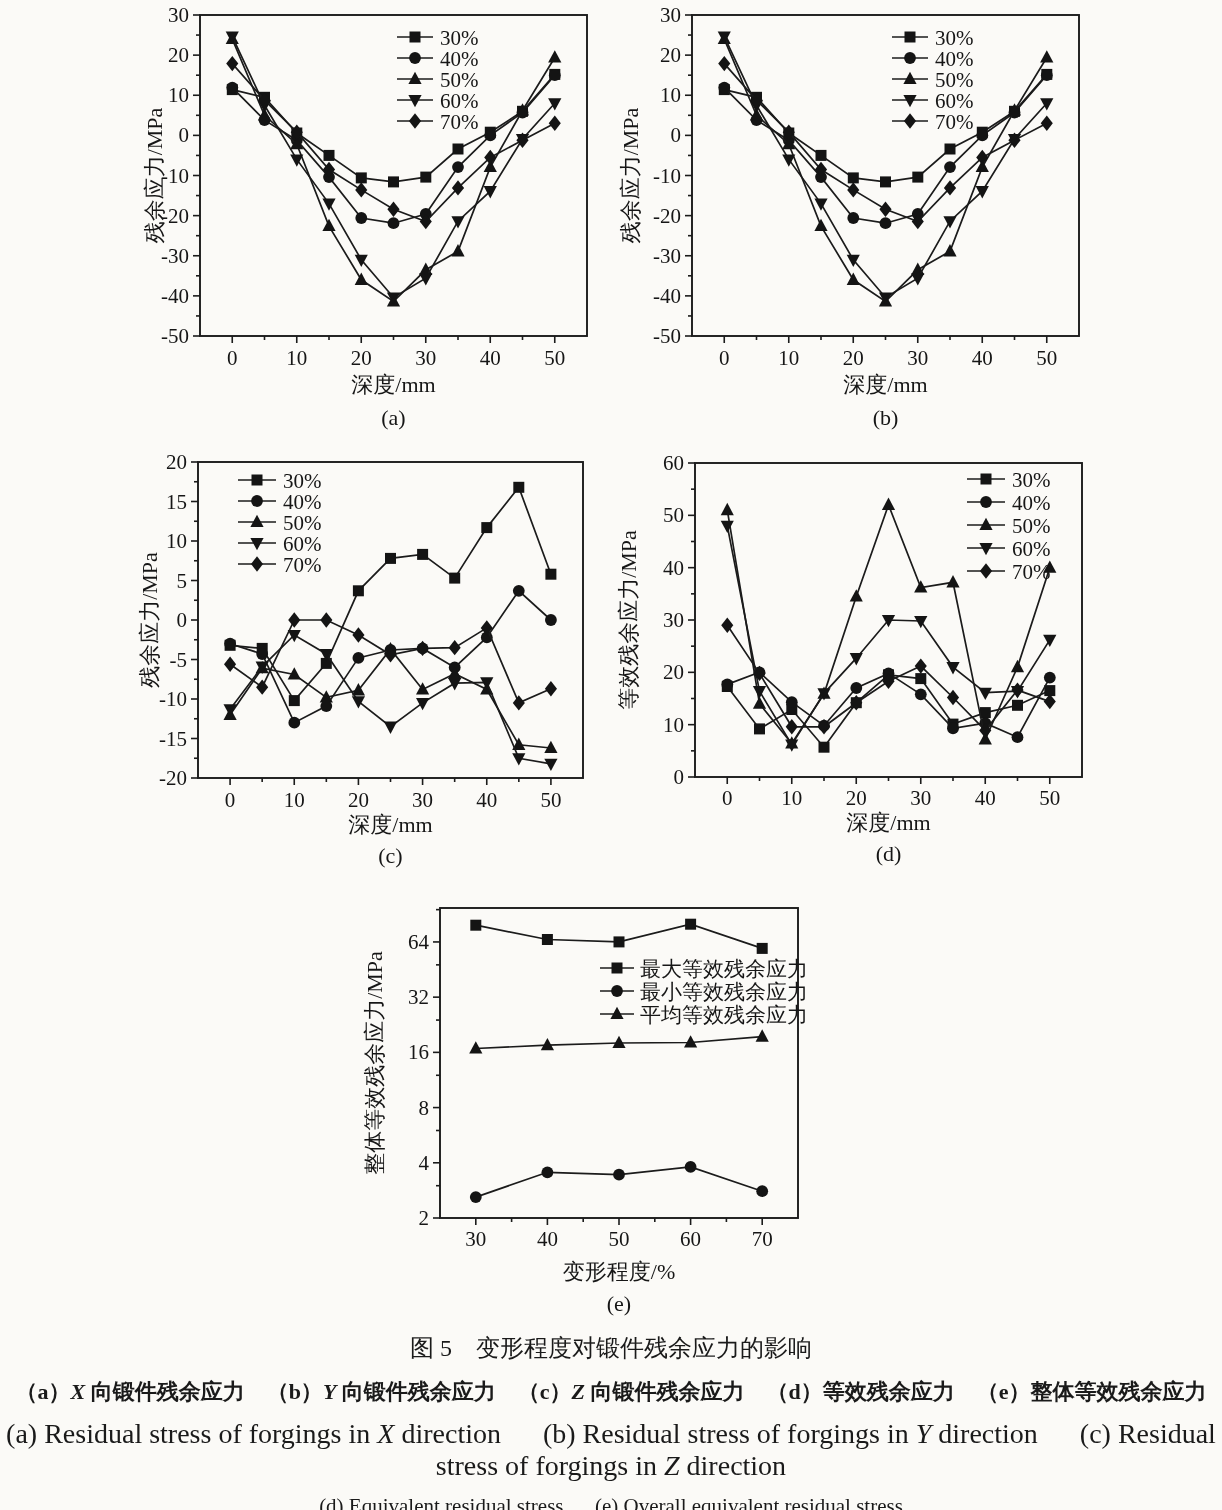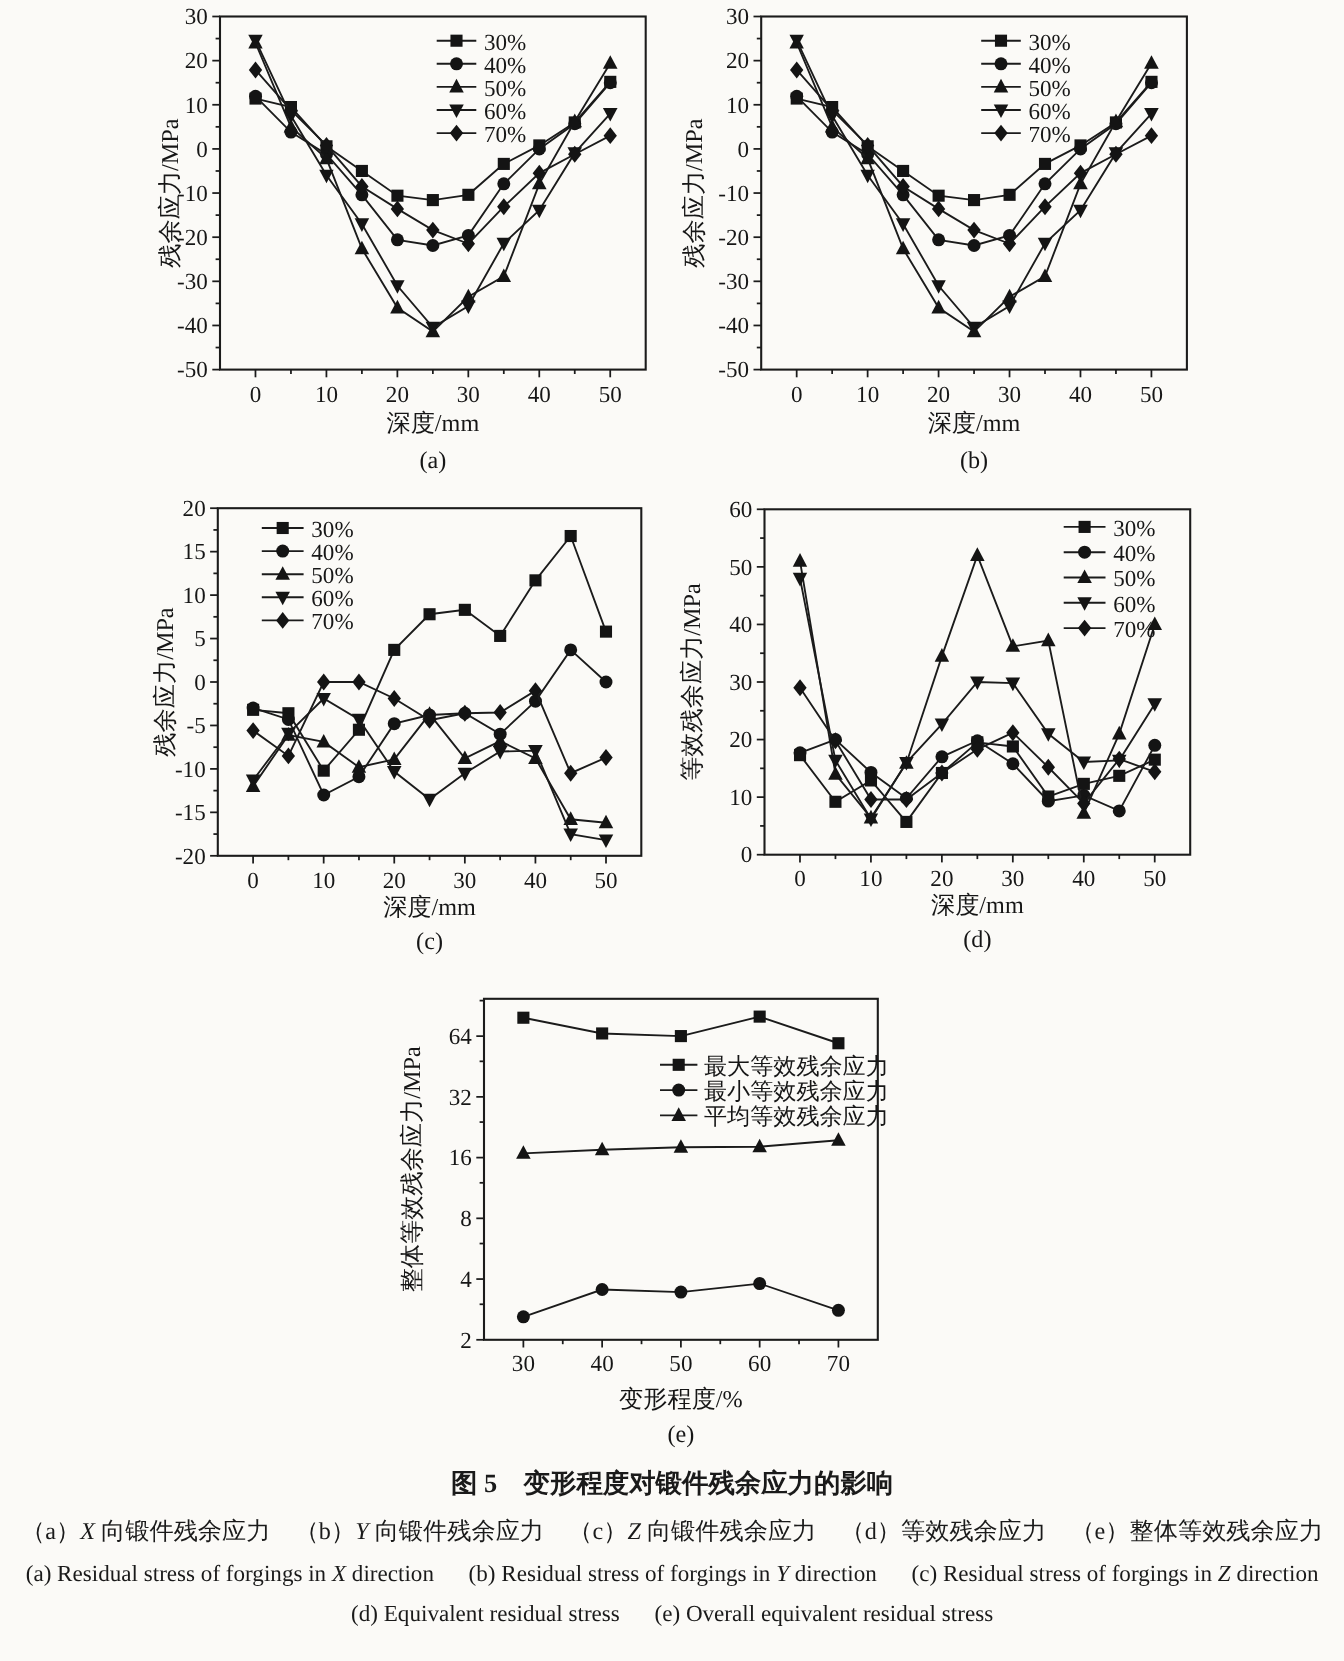--- a/index.html
+++ b/index.html
@@ -15,24 +15,24 @@
   .tick   { stroke:#1b1b1b; stroke-width:1.6; }
   .sline  { fill:none; stroke:#1b1b1b; stroke-width:1.7; }
   .mk     { fill:#141414; stroke:none; }
   .ticklab { font-family:"Liberation Serif","DejaVu Serif",serif; font-size:21px; fill:#161616; }
   .axislab { font-family:"Liberation Serif","DejaVu Serif",serif; font-size:22px; fill:#161616; }
   .leglab  { font-family:"Liberation Serif","DejaVu Serif",serif; font-size:21px; fill:#161616; }
   .sublab  { font-family:"Liberation Serif","DejaVu Serif",serif; font-size:22px; fill:#161616; }
   .caption { position:absolute; left:0; top:1332px; width:1222px; text-align:center; }
   .cap { margin:0; white-space:pre-wrap; }
   .cap .it { font-style:italic; }
-  .cap-cn-title { font-size:24px; margin-bottom:13px;font-weight:bold; }
-  .cap-cn-sub   { font-size:22px; margin-bottom:11px; }
+  .cap-cn-title { font-size:24px; margin-bottom:13px; }
+  .cap-cn-sub   { font-size:22px; margin-bottom:11px;font-weight:bold; }
   .cap-en-title { font-size:21px; margin-bottom:12px; }
-  .cap-en-sub1  { font-size:21px; margin-bottom:12px; }
+  .cap-en-sub1  { font-size:28px; margin-bottom:12px; }
   .cap-en-sub2  { font-size:21px; }
 </style>
 </head>
 <body>
 
 <div class="page">
   <div class="chart-slot" style="left: 148px; top: 0px; width: 472px; height: 442px;">
       <svg width="472" height="442" viewBox="0 0 472 442">
         <g>
           <rect class="frame" x="52" y="15" width="387" height="321"></rect>

